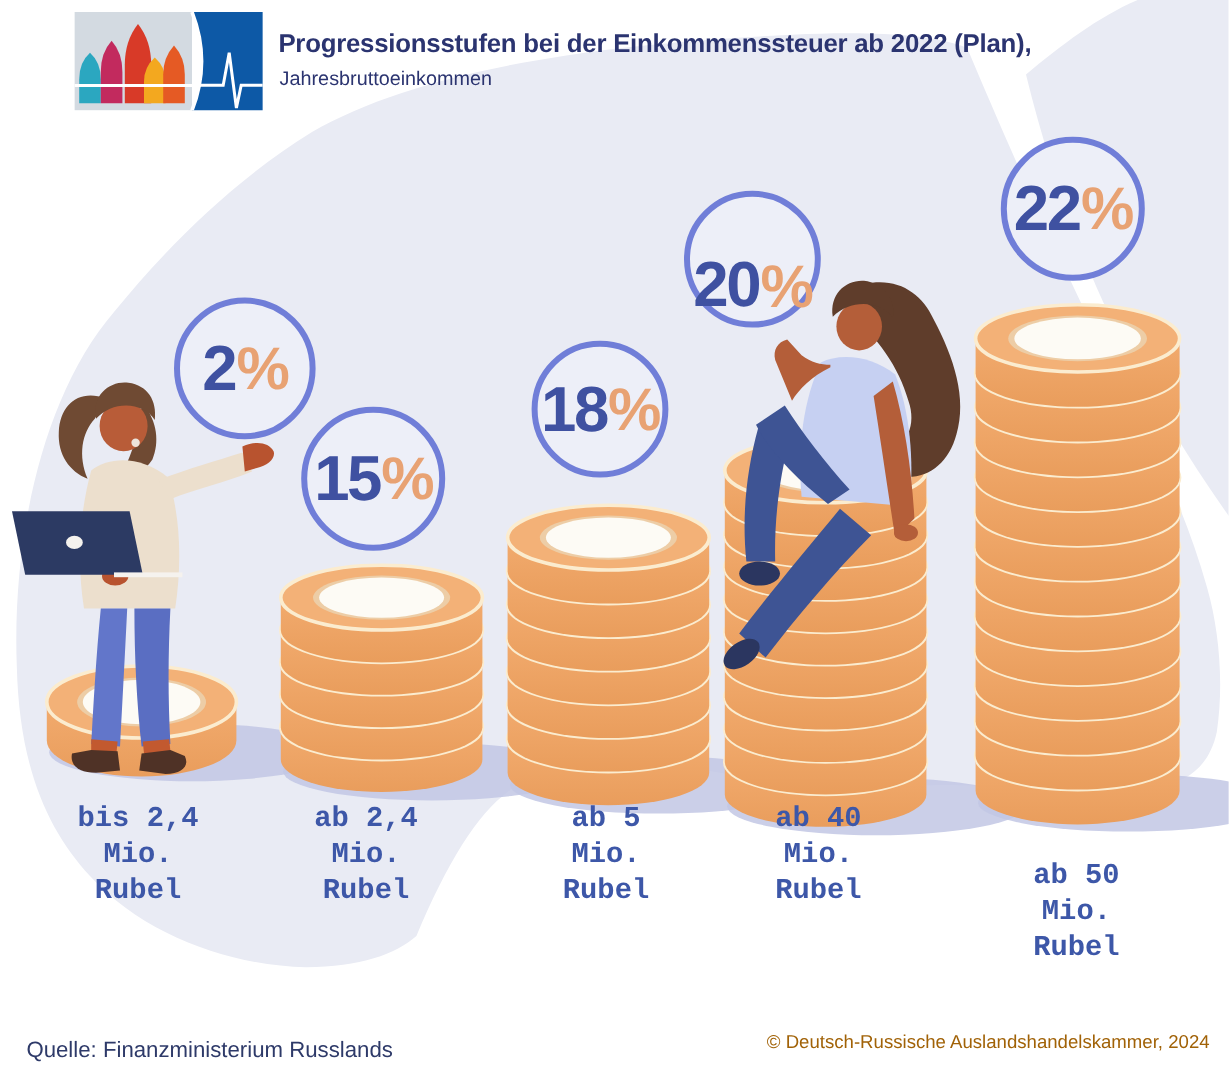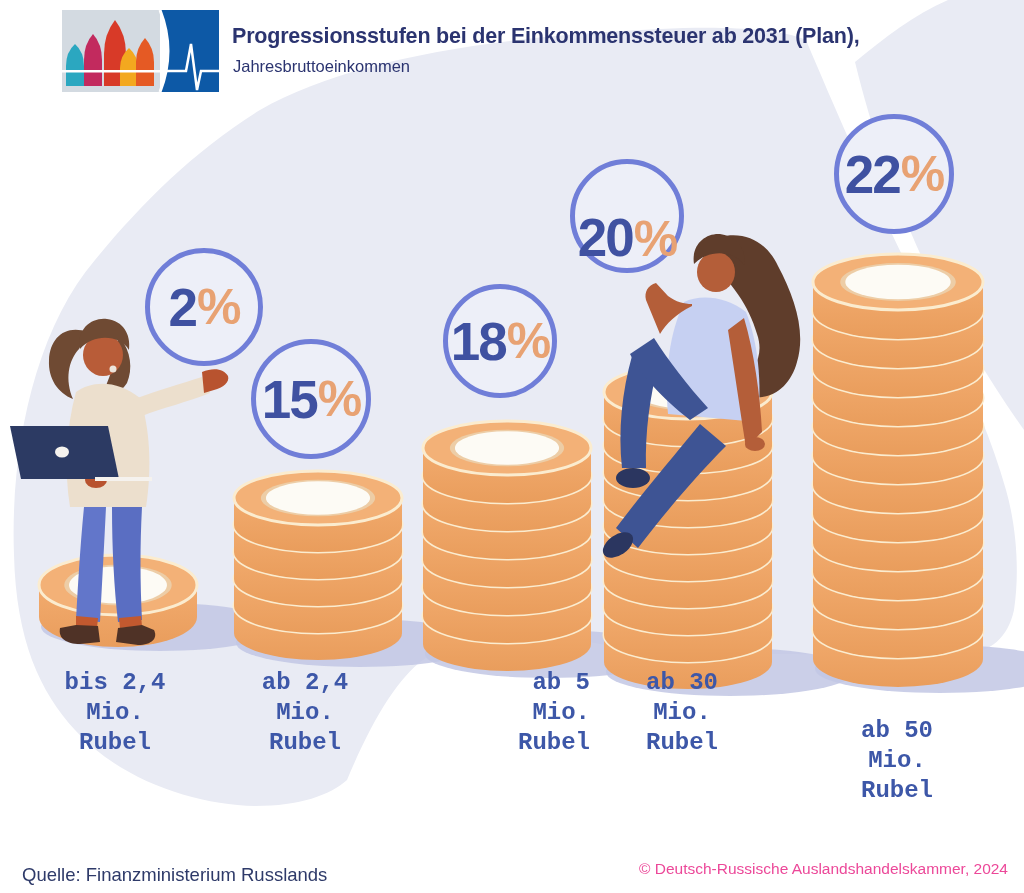--- a/index.html
+++ b/index.html
@@ -35,21 +35,21 @@
     font-size:24px;font-weight:bold;color:#3d57a8;line-height:30px;font-family:Liberation Mono, monospace;
   }
 
   
   .source-note{
     position:absolute;left:22px;top:864px;
     font-size:18.5px;color:#2e3a69;
   }
   .copyright-note{
     position:absolute;right:16px;top:860px;
-    font-size:15.5px;color:#ec4899;
+    font-size:15.5px;color:#a16207;
   }
 </style>
 </head>
 <body>
 
 <div class="canvas">
 
   <svg class="scene" viewBox="0 0 1024 893">
     <defs>
       <linearGradient id="coinSide" x1="0" y1="0" x2="0" y2="1">
@@ -229,21 +229,21 @@
       <path d="M 84,86 L 84,60 Q 84,44 93,34 Q 102,44 102,60 L 102,86 Z" fill="#c22a5e"></path>
       <path d="M 104,86 L 104,54 Q 104,34 115,20 Q 126,34 126,54 L 126,86 Z" fill="#d83a28"></path>
       <path d="M 120,86 L 120,68 Q 120,56 129,48 Q 138,56 138,68 L 138,86 Z" fill="#f3a81f"></path>
       <path d="M 136,86 L 136,62 Q 136,48 145,38 Q 154,48 154,62 L 154,86 Z" fill="#e55a24"></path>
     </g>
     <path d="M 160,10 L 219,10 L 219,92 L 160,92 Q 176,51 160,10 Z" fill="#0d59a6"></path>
     <path d="M 160,10 Q 176,51 160,92" fill="none" stroke="#ffffff" stroke-width="3"></path>
     <rect x="62" y="70" width="98" height="2.5" fill="#ffffff"></rect>
     <path d="M 163,71 L 186,71 L 191,44 L 197,90 L 201,71 L 219,71" fill="none" stroke="#ffffff" stroke-width="2.5"></path>
   </svg>
-  <div class="title">Progressionsstufen bei der Einkommenssteuer ab 2031 (Plan),</div>
+  <div class="title">Progressionsstufen bei der Einkommenssteuer ab 2022 (Plan),</div>
   <div class="subtitle">Jahresbruttoeinkommen</div>
 
   <div class="rate-circle" style="left:145px;top:248px;width:118px;height:118px;">
     <span class="rate-num">2</span>
       <span class="rate-pct">%</span>
   </div>
   <div class="rate-circle" style="left:251px;top:339px;width:120px;height:120px;">
     <span class="rate-num">15</span>
       <span class="rate-pct">%</span>
   </div>
@@ -259,24 +259,24 @@
     <span class="rate-num">22</span>
       <span class="rate-pct">%</span>
   </div>
 
   <div class="bracket-label" style="left:30px;top:668px;">bis 2,4
 Mio.
 Rubel</div>
   <div class="bracket-label" style="left:220px;top:668px;">ab 2,4
 Mio.
 Rubel</div>
-  <div class="bracket-label" style="left:420px;top:668px;text-align:right;">ab 5
-Mio.
-Rubel</div>
-  <div class="bracket-label" style="left:597px;top:668px;">ab 30
+  <div class="bracket-label" style="left:420px;top:668px;">ab 5
+Mio.
+Rubel</div>
+  <div class="bracket-label" style="left:597px;top:668px;">ab 40
 Mio.
 Rubel</div>
   <div class="bracket-label" style="left:812px;top:668px;margin-top:48px;">ab 50
 Mio.
 Rubel</div>
 
   <div class="source-note">Quelle: Finanzministerium Russlands</div>
   <div class="copyright-note">© Deutsch-Russische Auslandshandelskammer, 2024</div>
 
 </div>

